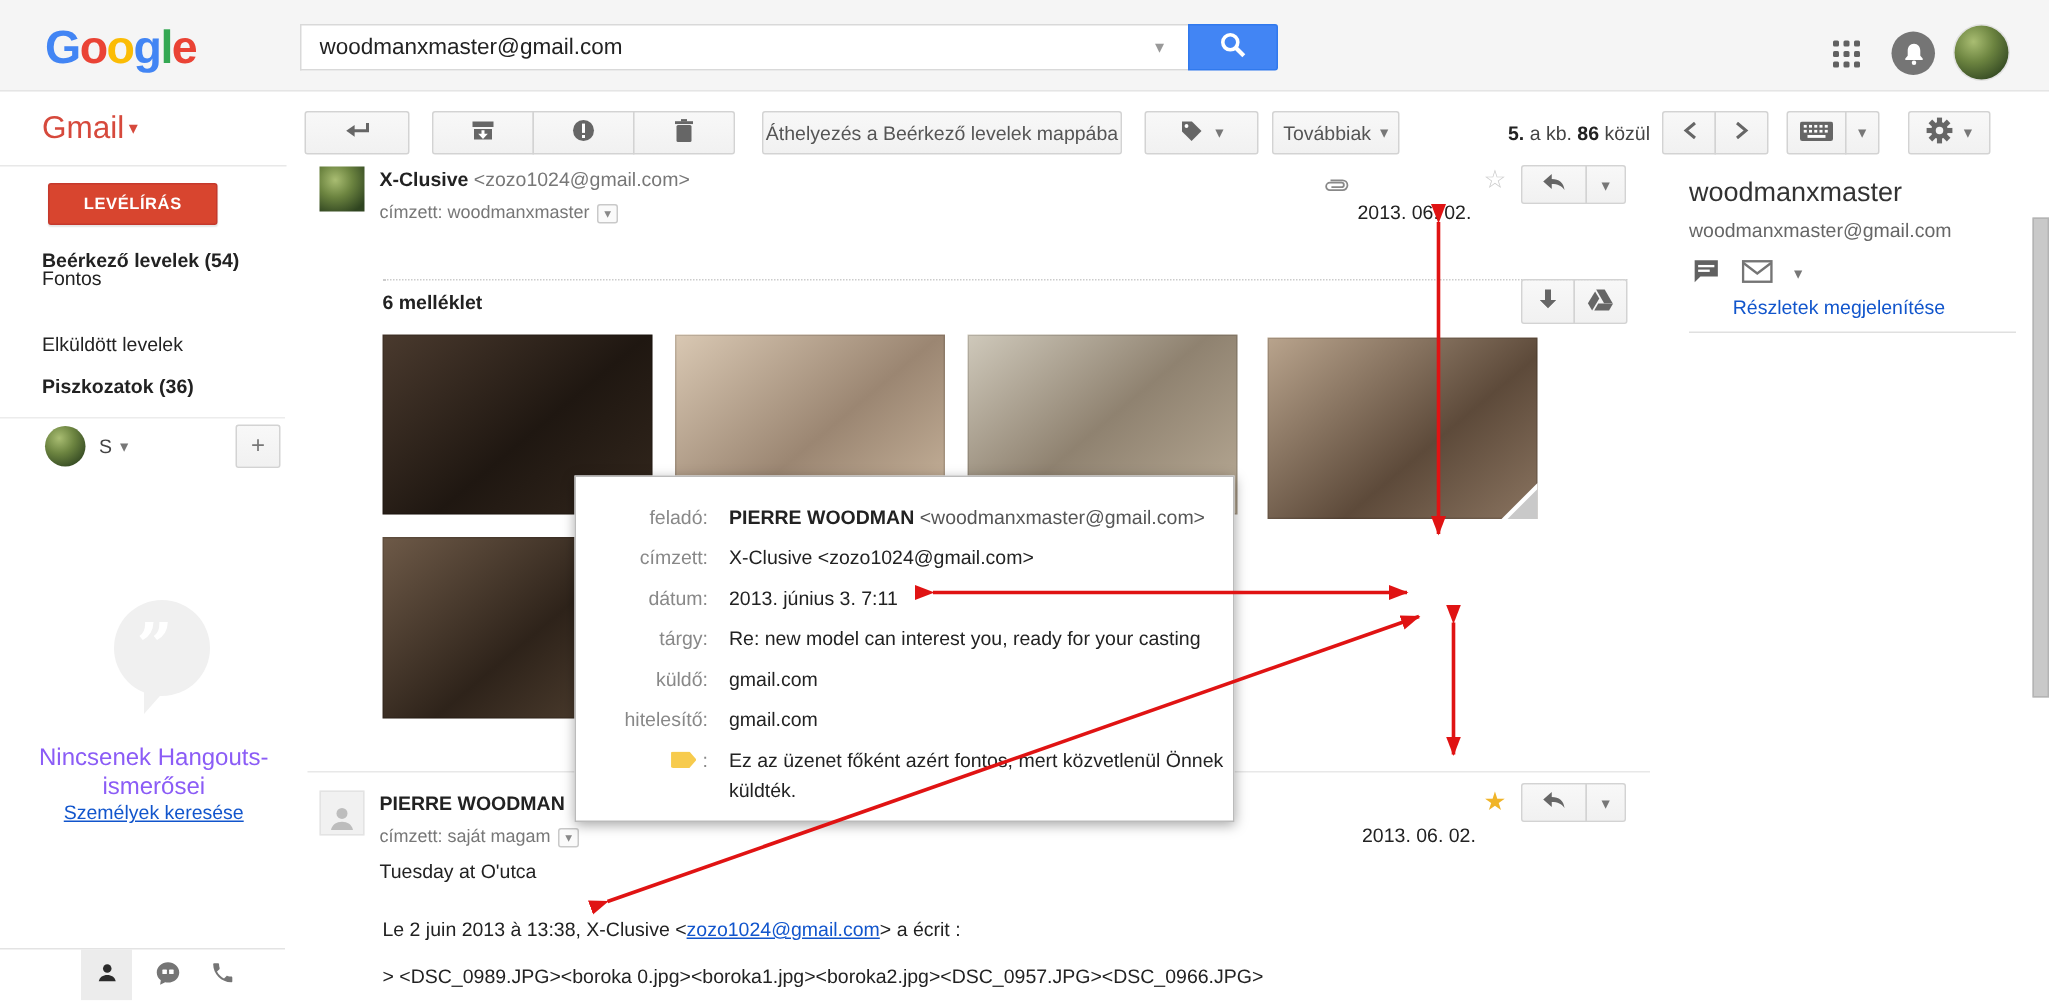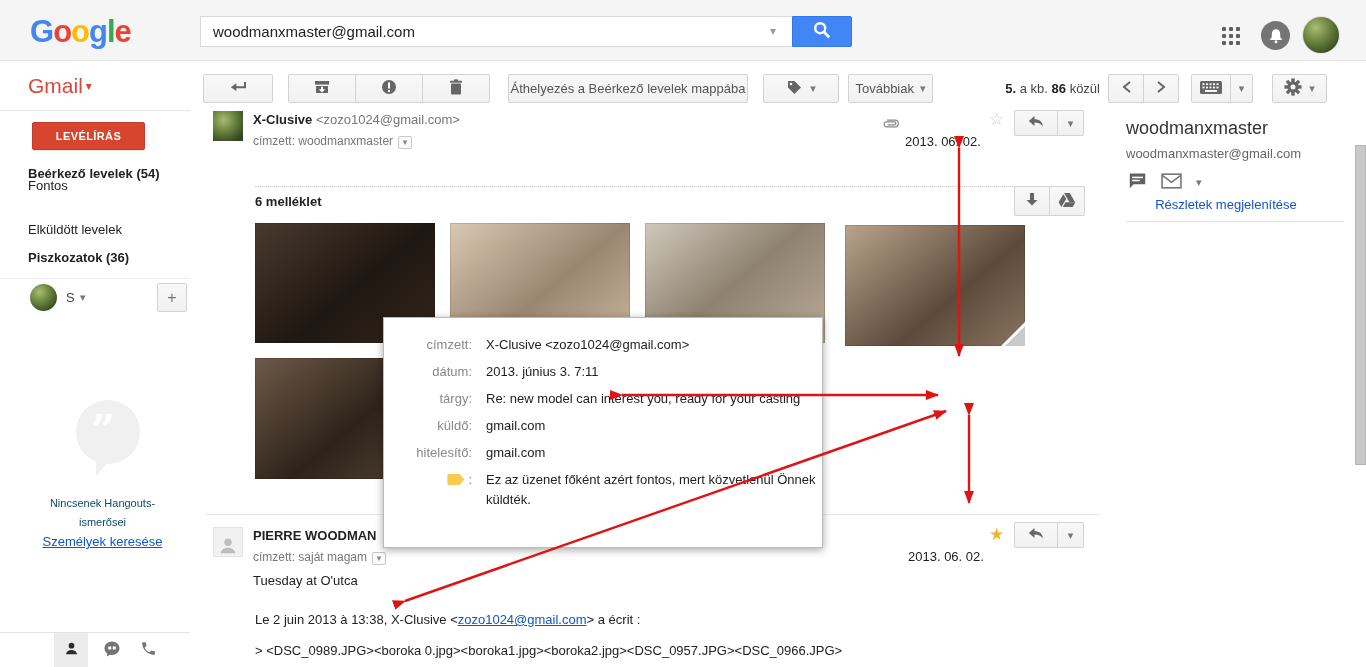--- a/index.html
+++ b/index.html
@@ -42,21 +42,21 @@
   .side-divider { position:absolute; left:0; width:190px; height:1px; background:#ececec; }
   .contact-avatar { position:absolute; left:30px; top:284px; width:27px; height:27px; border-radius:50%; cursor:pointer; }
   .contact-name { position:absolute; left:66px; top:290px; color:#444; cursor:pointer; }
   .contact-caret { position:absolute; left:80px; top:291px; }
   .plusbtn { position:absolute; left:157px; top:283px; width:30px; height:29px; }
   .plus-glyph { font-size:16px; color:#777; }
 
   .hl-circle { position:absolute; left:76px; top:400px; width:64px; height:64px; border-radius:50%; background:#f0f0f0; }
   .hl-quote { position:absolute; left:91px; top:406px; font-size:42px; font-weight:bold; color:#fff; font-family:"DejaVu Serif","Liberation Serif",serif; }
   .hl-tail { position:absolute; left:96px; top:459px; width:0; height:0; border-right:15px solid transparent; border-top:17px solid #f0f0f0; }
-  .hl-text { position:absolute; left:0; width:205px; text-align:center; color:#0c4a6e; font-size:11px; }
+  .hl-text { position:absolute; left:0; width:205px; text-align:center; color:#8b5cf6; font-size:16px; }
   .hl-link { position:absolute; left:0; width:205px; text-align:center; font-size:13px; color:#1155cc; text-decoration:underline; cursor:pointer; }
 
   .foot { position:absolute; left:0; top:632px; width:190px; height:35px; border-top:1px solid #e3e3e3; background:#fff; }
   .foot-tab { position:absolute; top:0; height:34px; width:34px; display:flex; align-items:center; justify-content:center; cursor:pointer; }
   .foot-tab.active { background:#ececec; }
 
   
   .msg-avatar { width:30px; height:30px; }
   .from-name { font-weight:bold; color:#222; }
   .from-mail { color:#777; }
@@ -328,20 +328,24 @@
   <div class="thumb" style="left:450px; top:223px; width:180px; height:120px; background:linear-gradient(140deg,#d9c8b3,#9b8672 55%,#c9b59d);"></div>
   <div class="thumb" style="left:645px; top:223px; width:180px; height:120px; background:linear-gradient(140deg,#cfc9bb,#8f8270 50%,#b9ab96);"></div>
   <div class="thumb" style="left:845px; top:225px; width:180px; height:121px; background:linear-gradient(140deg,#b9a48d,#5d4a3a 60%,#8a7460);">
     <span class="fold-w"></span>
     <span class="fold-g"></span>
   </div>
   <div class="thumb" style="left:255px; top:358px; width:180px; height:121px; background:linear-gradient(140deg,#6e5a48,#2e231a 55%,#554434);"></div>
 
   <div class="popup">
     <div class="prow">
+      <span class="plabel">feladó:</span>
+      <span class="pval"><b>PIERRE WOODMAN</b> <span class="pmail">&lt;woodmanxmaster@gmail.com&gt;</span></span>
+    </div>
+    <div class="prow">
       <span class="plabel">címzett:</span>
       <span class="pval">X-Clusive &lt;zozo1024@gmail.com&gt;</span>
     </div>
     <div class="prow">
       <span class="plabel">dátum:</span>
       <span class="pval">2013. június 3. 7:11</span>
     </div>
     <div class="prow">
       <span class="plabel">tárgy:</span>
       <span class="pval">Re: new model can interest you, ready for your casting</span>

